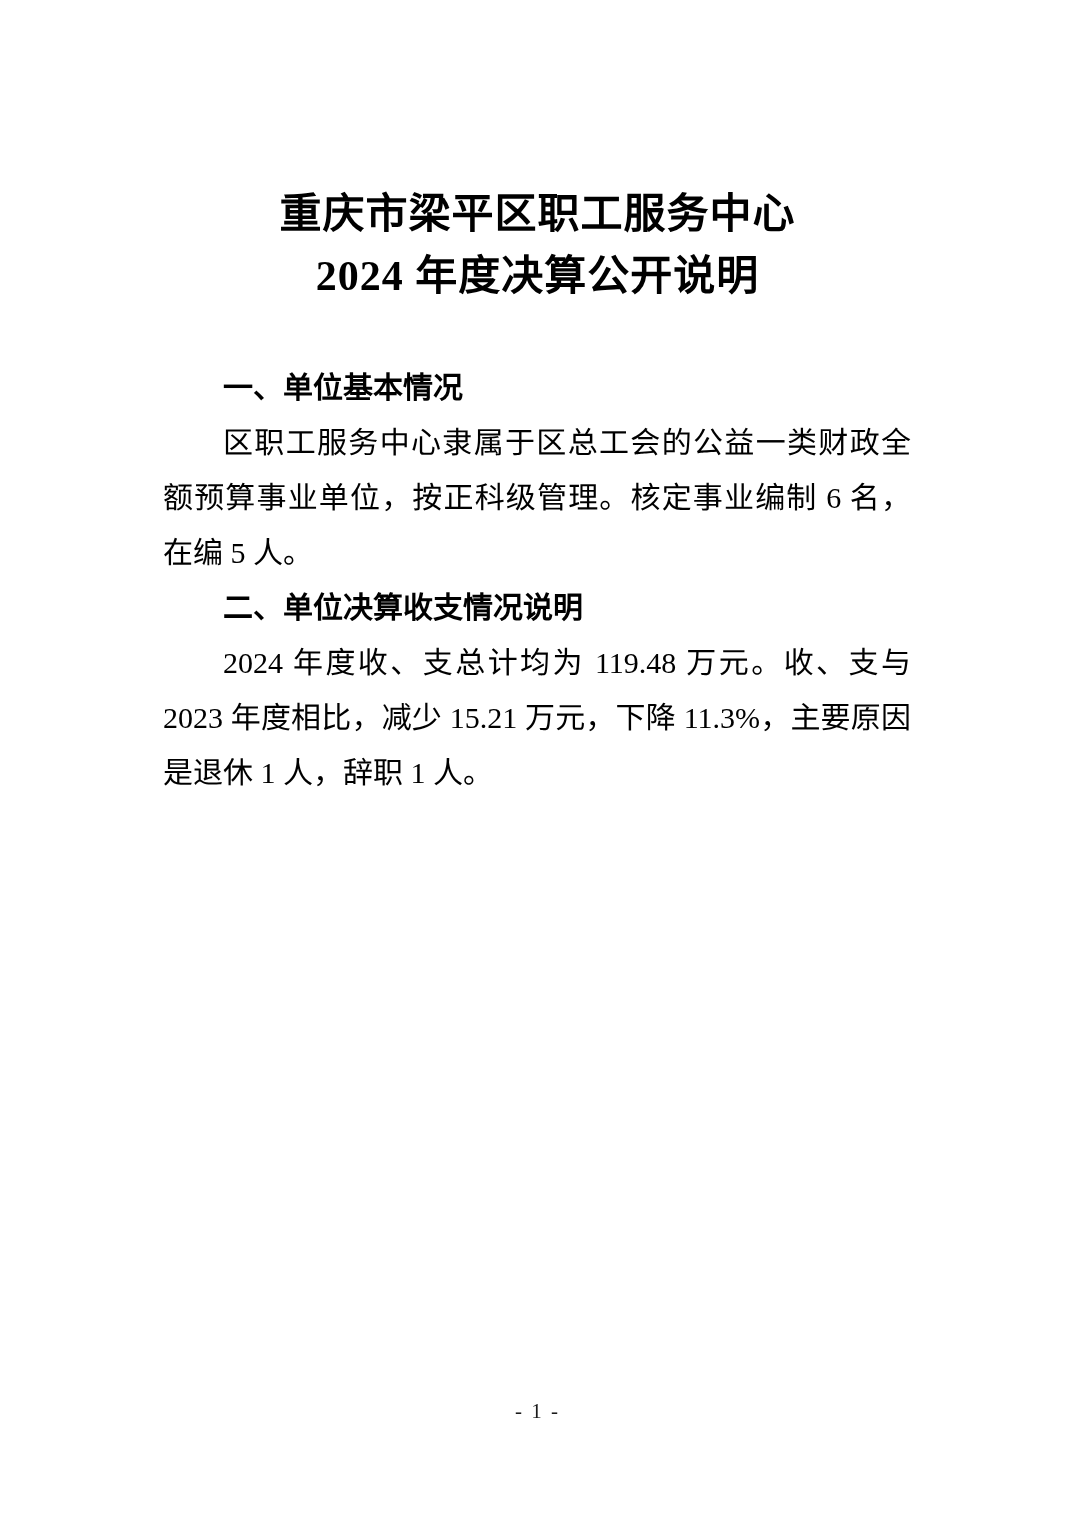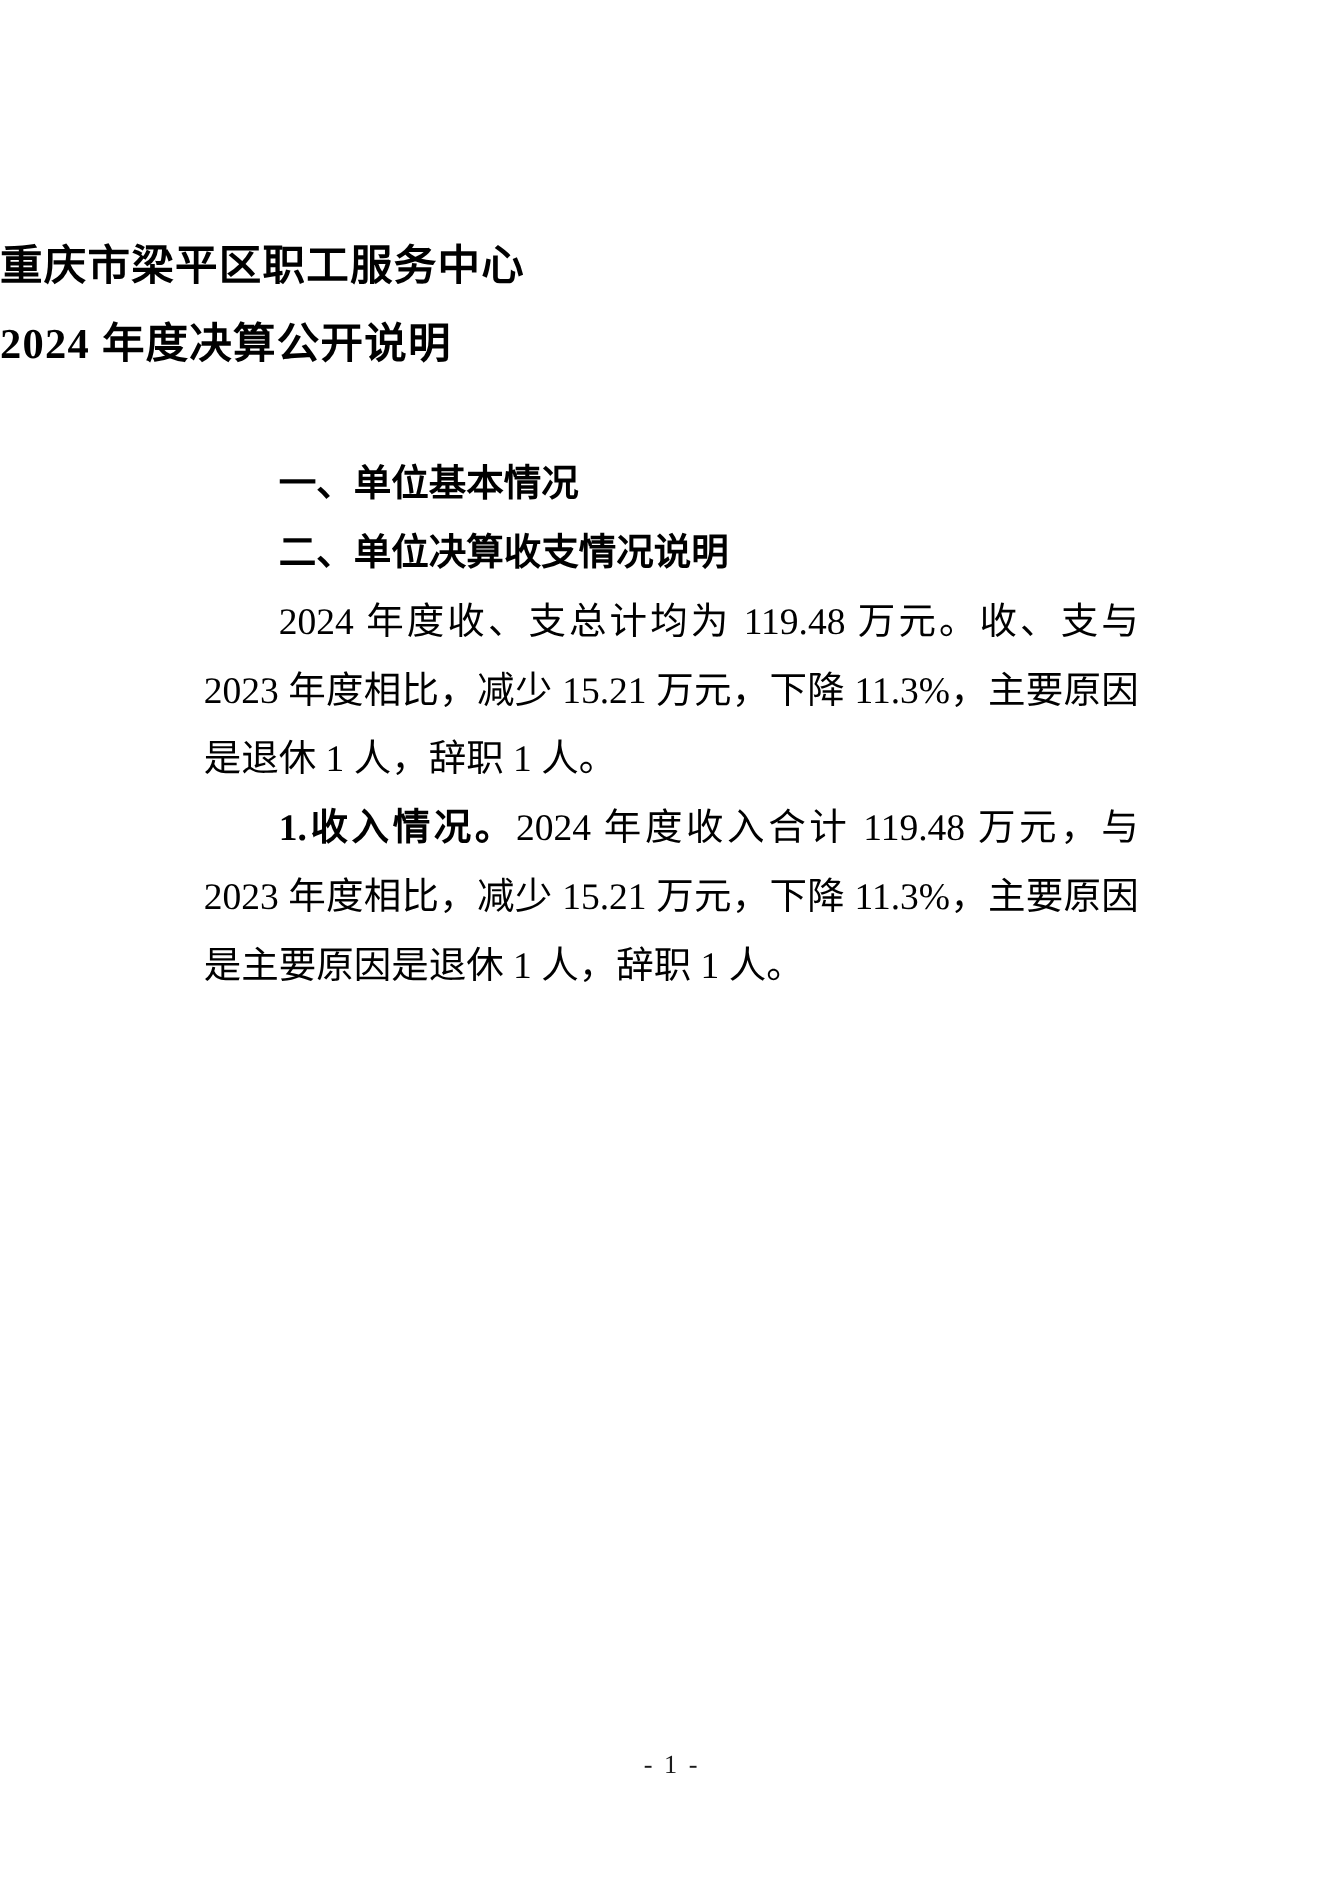--- a/index.html
+++ b/index.html
@@ -14,22 +14,23 @@
     background: #ffffff;
     color: #000000;
     font-family: "Liberation Serif", "DejaVu Serif", serif;
     overflow: hidden;
   }
   .title-block {
     position: absolute;
     top: 183px;
     left: 0;
     right: 0;
+    text-align: center;
     font-weight: 700;
-    font-size: 34px;
+    font-size: 42px;
     line-height: 62px;
     font-family: "Liberation Serif", "DejaVu Serif", serif;
     letter-spacing: 1px;
   }
   .content {
     position: absolute;
     top: 360px;
     left: 163px;
     width: 748px;
     font-size: 30px;
@@ -81,27 +82,25 @@
     <div>2024 年度决算公开说明</div>
   </div>
 
   <div class="content">
 
     <div class="sec-heading">一、单位基本情况</div>
 
 
 
 
+    <div class="para">区职工服务中心隶属于区总工会的公益一类财政全额预算事业单位，按正科级管理。核定事业编制 6 名，在编 5 人。</div>
 
     <div class="sec-heading">二、单位决算收支情况说明</div>
 
 
     <div class="para">2024 年度收、支总计均为 119.48 万元。收、支与 2023 年度相比，减少 15.21 万元，下降 11.3%，主要原因是退休 1 人，辞职 1 人。</div>
 
-    <div class="para">
-      <span class="lead-bold">1.收入情况。</span><span>2024 年度收入合计 119.48 万元，与 2023 年度相比，减少 15.21 万元，下降 11.3%，主要原因是主要原因是退休 1 人，辞职 1 人。</span>
-    </div>
 
   </div>
 
   <div class="footer">- 1 -</div>
 
 </div>
 
 </body></html>

